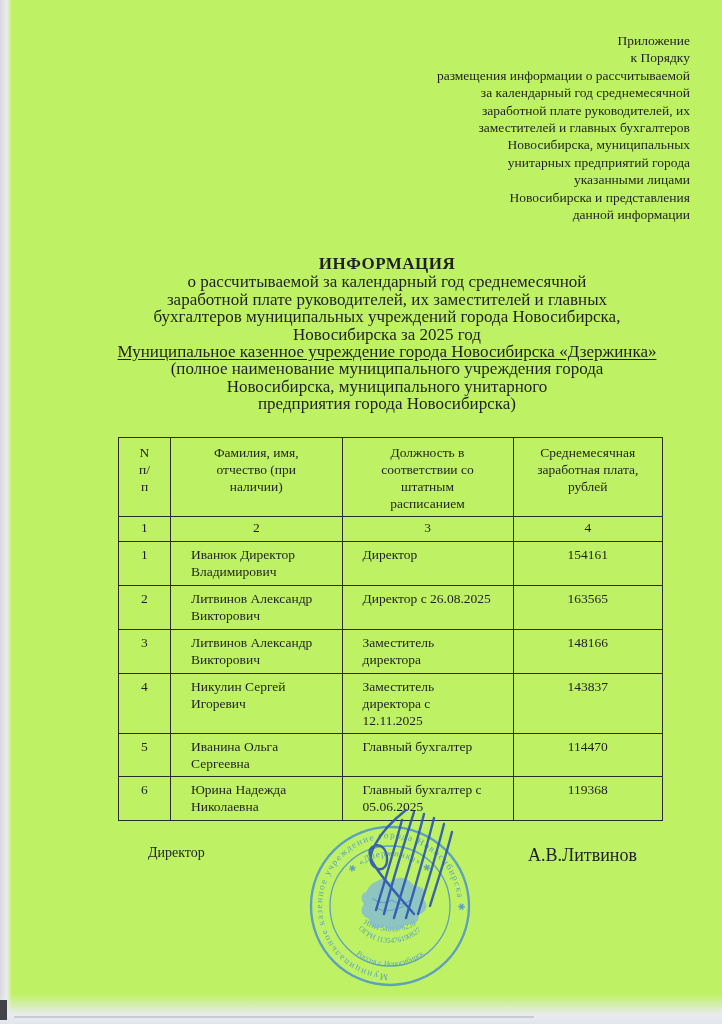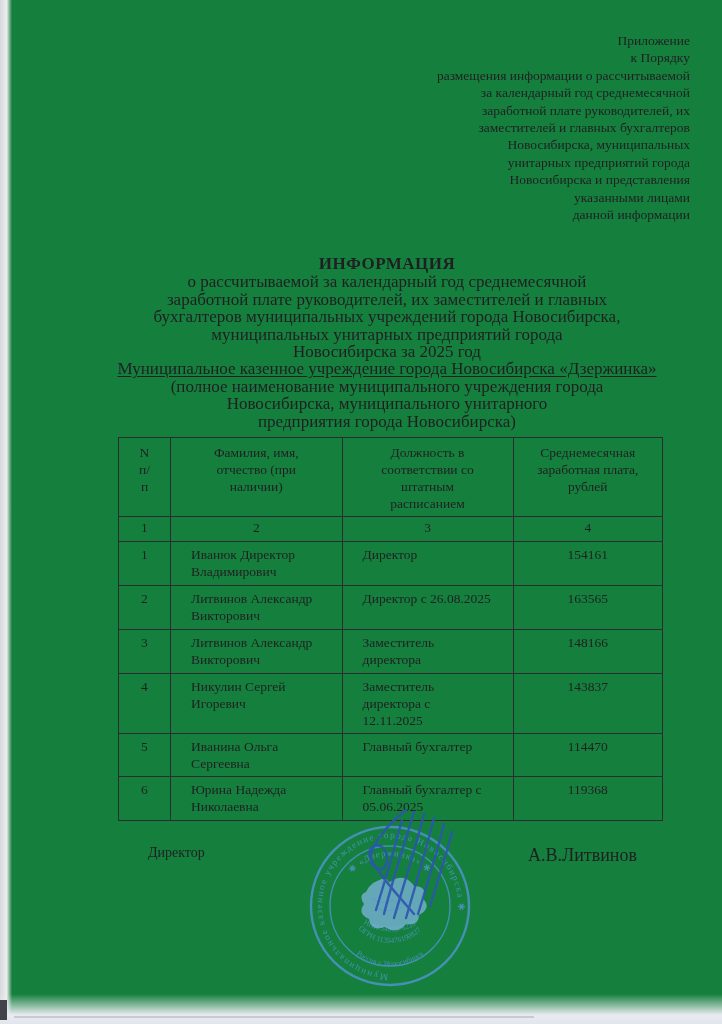--- a/index.html
+++ b/index.html
@@ -1,17 +1,17 @@
 <!DOCTYPE html>
 <html><head>
 <meta charset="utf-8">
 <style>
   html,body{margin:0;padding:0;}
   body{width:722px;height:1024px;background:#f4f4f6;font-family:"Liberation Serif","DejaVu Serif",serif;}
-  .page{position:relative;width:722px;height:1024px;background:#15803d;overflow:hidden;color:#1f1f22;}
+  .page{position:relative;width:722px;height:1024px;background:#bef264;overflow:hidden;color:#1f1f22;}
   .scan-left-edge{position:absolute;left:0;top:0;width:12px;height:1024px;
     background:linear-gradient(to right,#d8d8dd,#ededf0 55%,rgba(255,255,255,0));}
   .scan-bottom-band{position:absolute;left:0;bottom:0;width:722px;height:30px;
     background:linear-gradient(to bottom,rgba(255,255,255,0),#e9ebf1 70%,#e2e5ec);}
   .scan-bottom-line{position:absolute;left:14px;bottom:6px;width:520px;height:2px;background:#b9bdc7;opacity:.7;}
   .scan-corner-mark{position:absolute;left:0;bottom:4px;width:7px;height:20px;background:#43434a;}
 
   .appendix{position:absolute;top:32px;right:32px;width:380px;text-align:right;
     font-size:13.5px;line-height:17.4px;}
   .info-block{position:absolute;top:255px;left:112px;width:550px;text-align:center;
@@ -49,31 +49,30 @@
 
   <div class="appendix">
     <div>Приложение</div>
     <div>к Порядку</div>
     <div>размещения информации о рассчитываемой</div>
     <div>за календарный год среднемесячной</div>
     <div>заработной плате руководителей, их</div>
     <div>заместителей и главных бухгалтеров</div>
     <div>Новосибирска, муниципальных</div>
     <div>унитарных предприятий города</div>
+    <div>указанными лицами</div>
     <div>Новосибирска и представления</div>
-    <div>указанными лицами</div>
     <div>данной информации</div>
   </div>
 
   <div class="info-block">
     <div class="info-title">ИНФОРМАЦИЯ</div>
     <div>о рассчитываемой за календарный год среднемесячной</div>
     <div>заработной плате руководителей, их заместителей и главных</div>
     <div>бухгалтеров муниципальных учреждений города Новосибирска,</div>
-    <div>муниципальных унитарных предприятий города</div>
     <div>Новосибирска за 2025 год</div>
     <div class="org-line">Муниципальное казенное учреждение города Новосибирска «Дзержинка»</div>
     <div>(полное наименование муниципального учреждения города</div>
     <div>Новосибирска, муниципального унитарного</div>
     <div>предприятия города Новосибирска)</div>
   </div>
 
   <table class="salary">
     <colgroup>
       <col style="width:32px">

